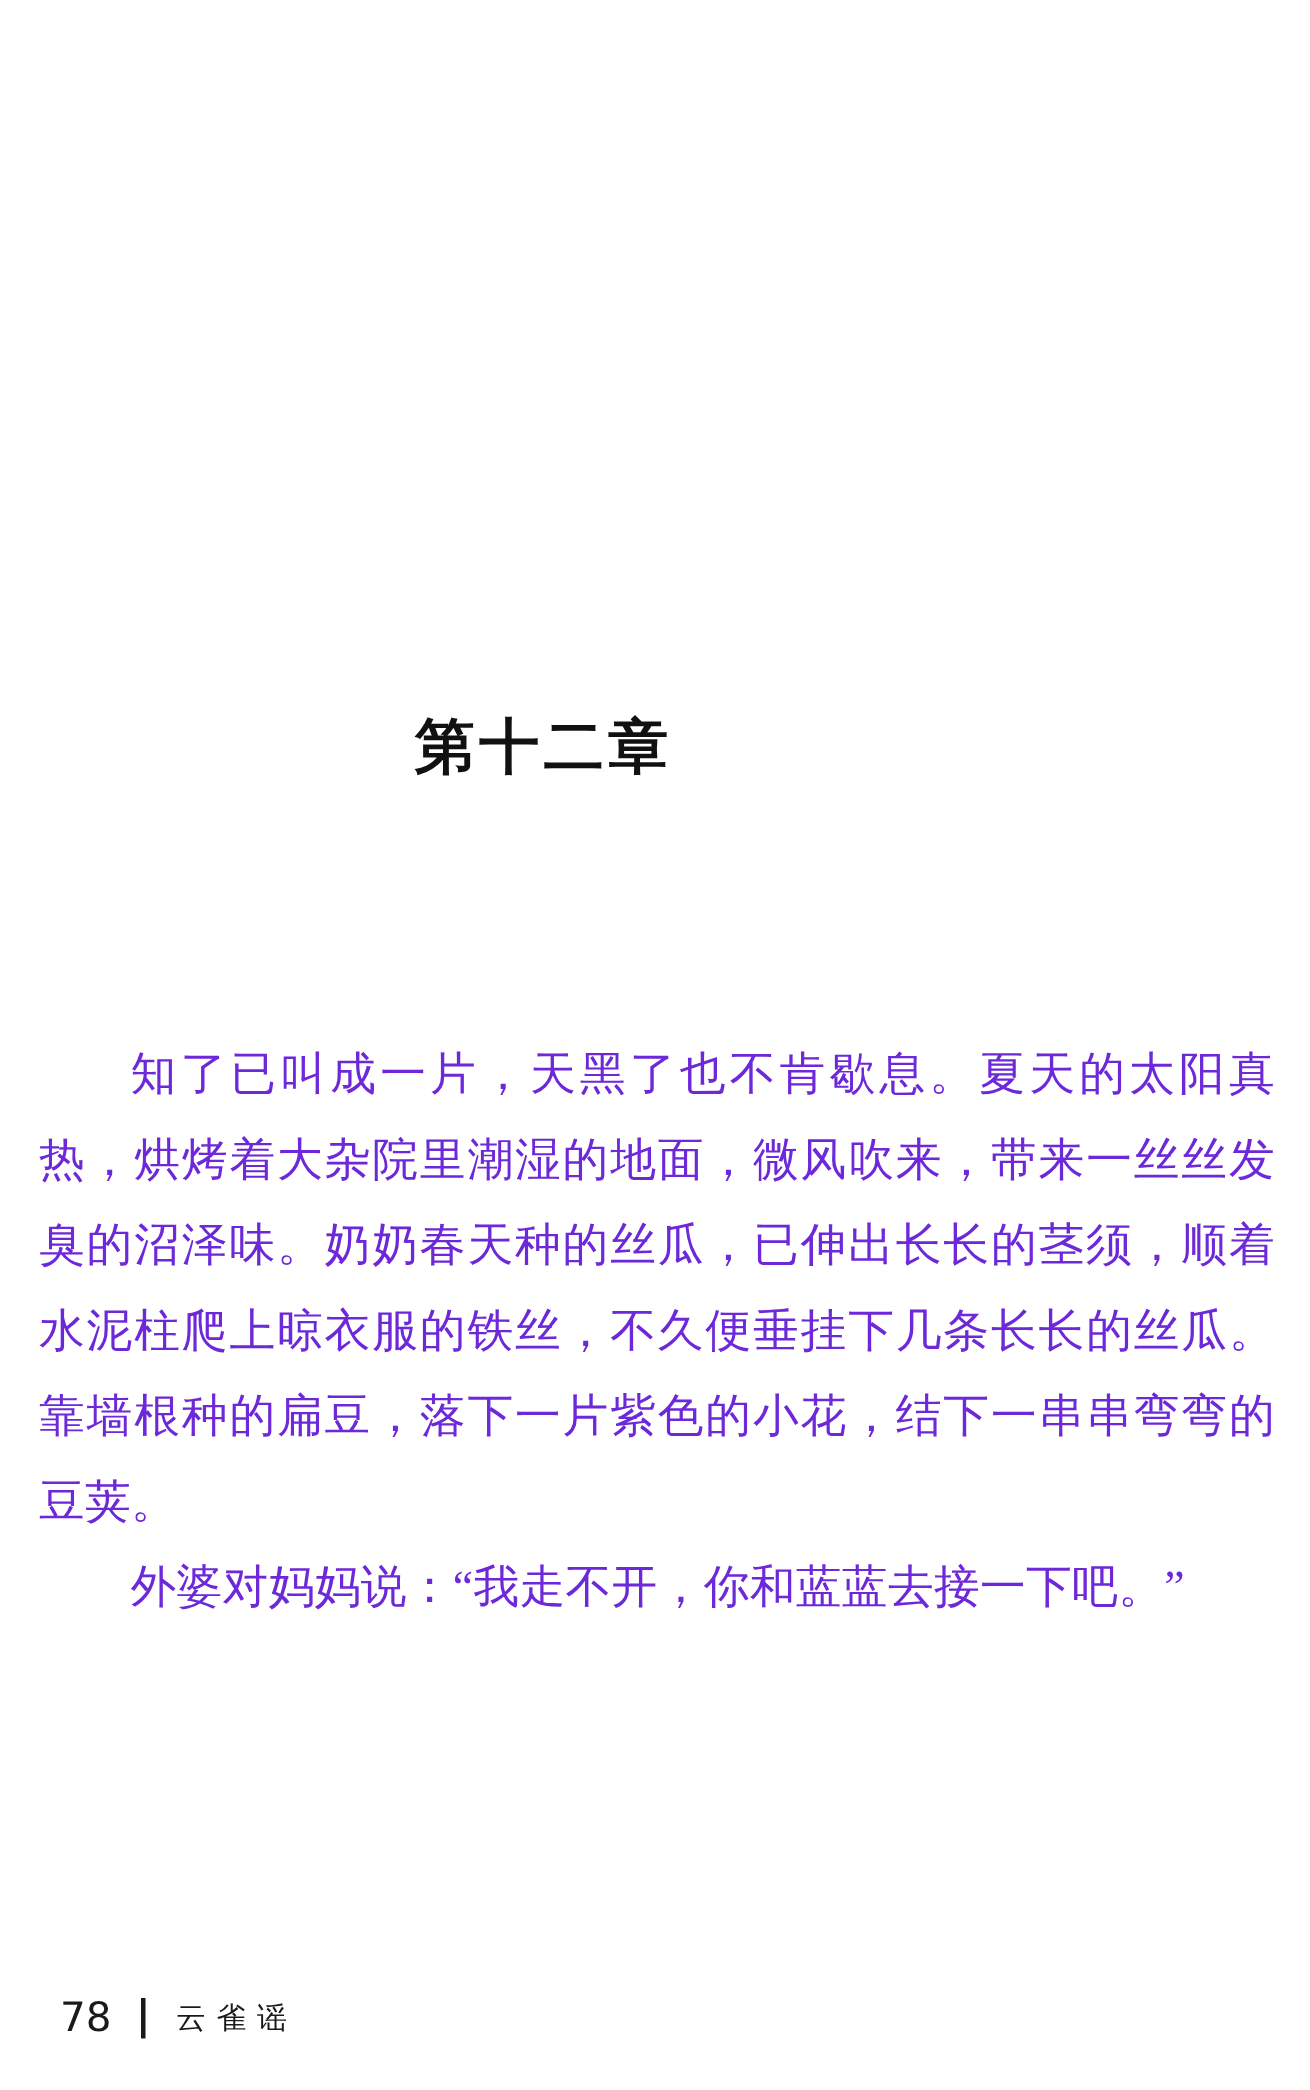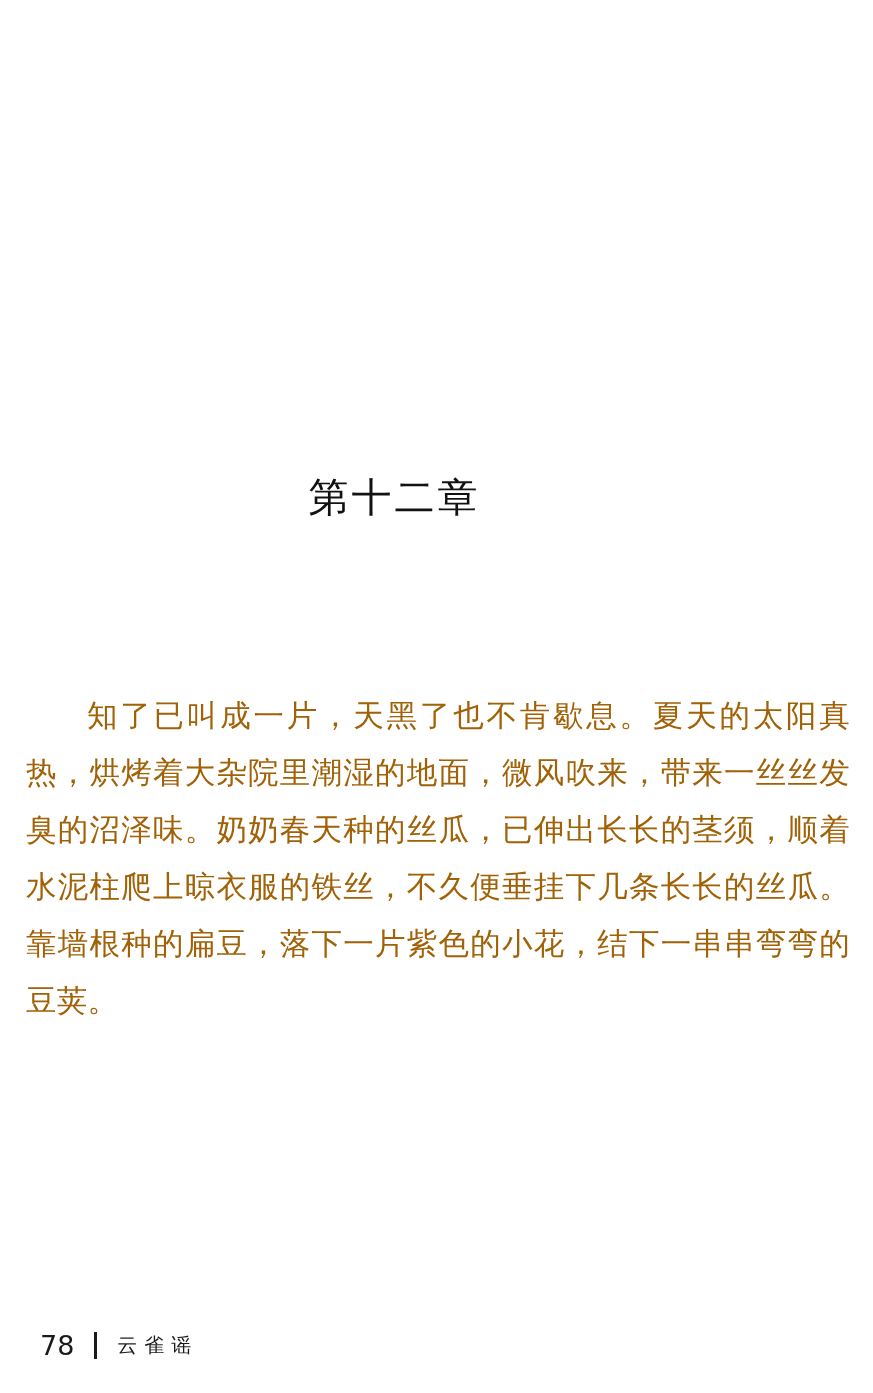--- a/index.html
+++ b/index.html
@@ -23,40 +23,39 @@
     height: 1393px;
     box-sizing: border-box;
   }
   .chapter-title {
     position: absolute;
     top: 470px;
     left: 0;
     width: 725px;
     text-align: center;
     font-size: 40px;
-    font-weight: normal;
+    font-weight: bold;
     letter-spacing: 3px;
     font-family: "DejaVu Sans", "Liberation Sans", sans-serif;
     color: #111111;
-    padding-left: 32px;
   }
   .body-text {
     position: absolute;
     top: 688px;
     left: 26px;
     width: 824px;
   }
   .para {
     font-size: 30.5px;
     line-height: 57px;
     text-align: justify;
     text-justify: inter-ideograph;
     margin: 0 0 0 0;
     text-indent: 61px;
-    color: #a16207;
+    color: #6d28d9;
     letter-spacing: 0.2px;
   }
   .footer {
     position: absolute;
     bottom: 32px;
     left: 40px;
     display: flex;
     align-items: center;
     gap: 20px;
     justify-content: flex-end;
@@ -81,20 +80,21 @@
 </style>
 </head>
 <body>
 
 <div class="page">
 
   <div class="chapter-title">第十二章</div>
 
   <div class="body-text">
     <p class="para">知了已叫成一片，天黑了也不肯歇息。夏天的太阳真热，烘烤着大杂院里潮湿的地面，微风吹来，带来一丝丝发臭的沼泽味。奶奶春天种的丝瓜，已伸出长长的茎须，顺着水泥柱爬上晾衣服的铁丝，不久便垂挂下几条长长的丝瓜。靠墙根种的扁豆，落下一片紫色的小花，结下一串串弯弯的豆荚。</p>
+    <p class="para">外婆对妈妈说：“我走不开，你和蓝蓝去接一下吧。”</p>
   </div>
 
   <div class="footer">
     <span class="folio">78</span>
     <span class="folio-rule"></span>
     <span class="book-title">云雀谣</span>
   </div>
 
 </div>
 

